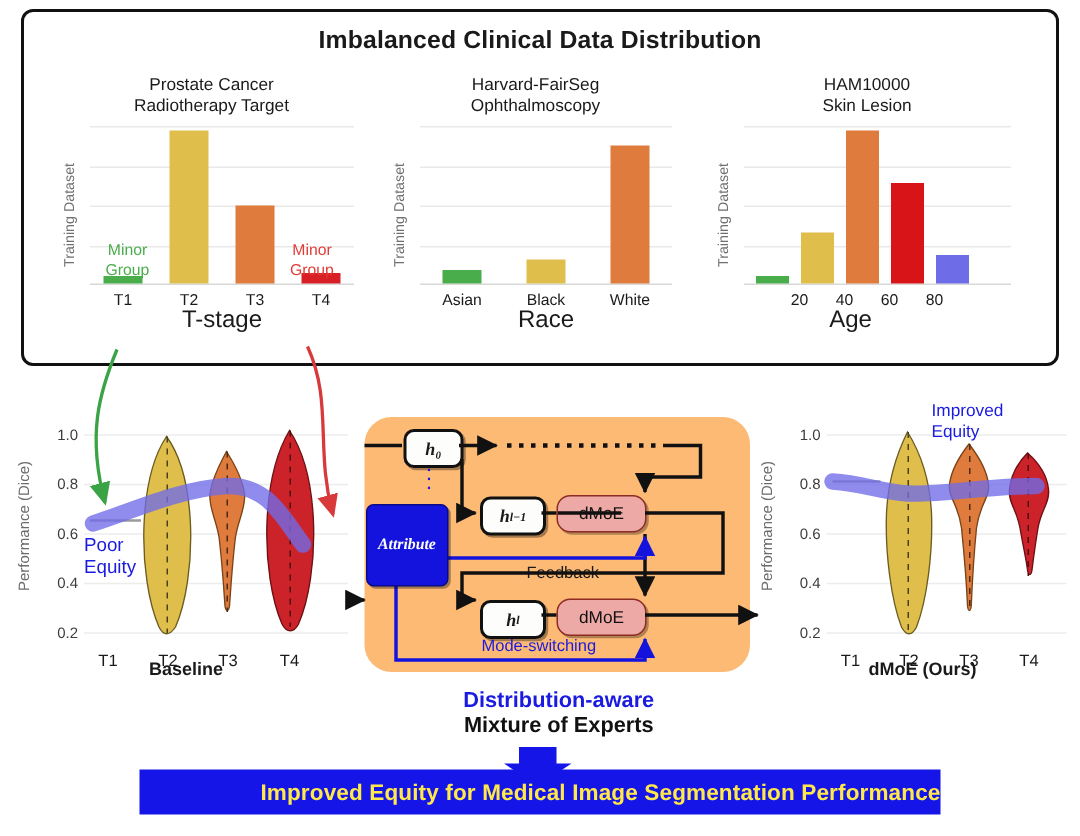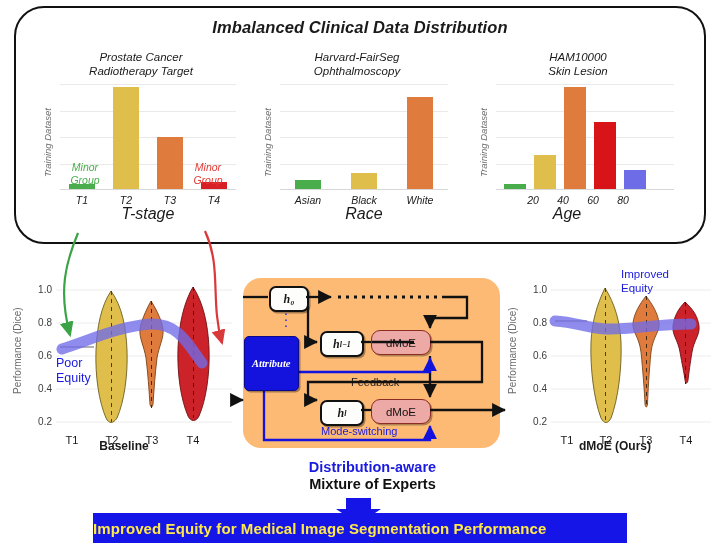--- a/index.html
+++ b/index.html
@@ -1,21 +1,21 @@
 <!DOCTYPE html>
 <html><head>
 <meta charset="utf-8">
 <style>
   html,body{margin:0;padding:0;background:#ffffff;}
   body{width:720px;height:557px;position:relative;overflow:hidden;
        font-family:"Liberation Sans",sans-serif;color:#1a1a1a;}
 
   
   #top-panel{position:absolute;left:14px;top:6px;width:692px;height:238px;
-     border:2.5px solid #111;border-radius:30px;background:#fff;box-sizing:border-box;font-style:italic;}
+     border:2.5px solid #111;border-radius:8px;background:#fff;box-sizing:border-box;}
   #panel-title{position:absolute;left:0;top:10px;width:100%;text-align:center;
      font-size:16.5px;font-weight:bold;letter-spacing:.1px;}
 
   .chart-block{position:absolute;top:42px;height:190px;}
   .chart-title{text-align:center;font-size:11.5px;line-height:14px;color:#1a1a1a;}
   .chart-title span{display:block;}
   .plot-area{position:absolute;left:0;top:34px;width:100%;height:124px;}
   .ylab{position:absolute;left:-2px;top:0;height:118px;width:14px;
         writing-mode:vertical-rl;transform:rotate(180deg);
         font-size:9.5px;color:#6f6f6f;display:flex;align-items:center;justify-content:center;}
@@ -55,21 +55,21 @@
         border:1.5px solid #0a0a8a;border-radius:5px;padding:21px 7px;font-size:10.5px;
         font-family:"Liberation Serif",serif;font-style:italic;font-weight:bold;
         box-shadow:1.5px 1.5px 0 rgba(0,0,0,.35);z-index:6;}
   .arch-label{position:absolute;font-size:11px;}
 
   #dist-aware{position:absolute;left:243px;top:459px;width:259px;text-align:center;
       font-size:14.5px;font-weight:bold;color:#1a1ae0;line-height:17px;}
   #moe-line{color:#111;}
 
   #banner{position:absolute;left:93px;top:513px;width:534px;height:30px;background:#1515e8;
-      display:flex;align-items:center;justify-content:flex-start;}
+      display:flex;align-items:center;justify-content:flex-end;}
   #banner-text{color:#ffe94a;font-size:15px;font-weight:bold;letter-spacing:.1px;}
 
   svg.ovl{position:absolute;left:0;top:0;width:720px;height:557px;pointer-events:none;}
 </style>
 </head>
 <body>
 
 <div id="top-panel">
   <div id="panel-title">Imbalanced Clinical Data Distribution</div>
 

